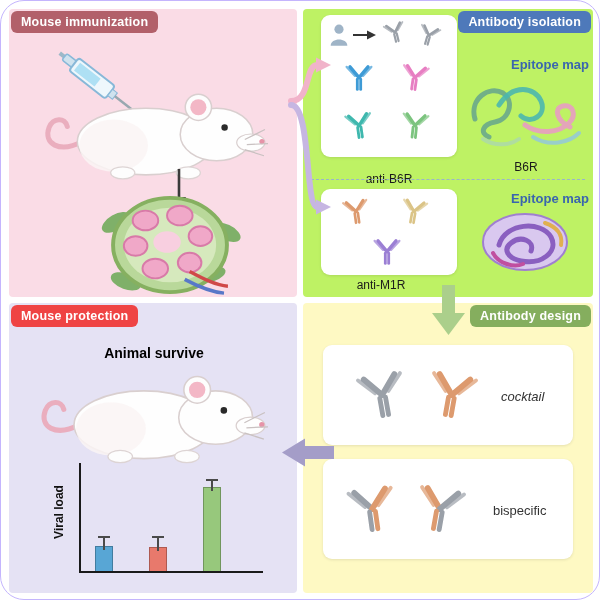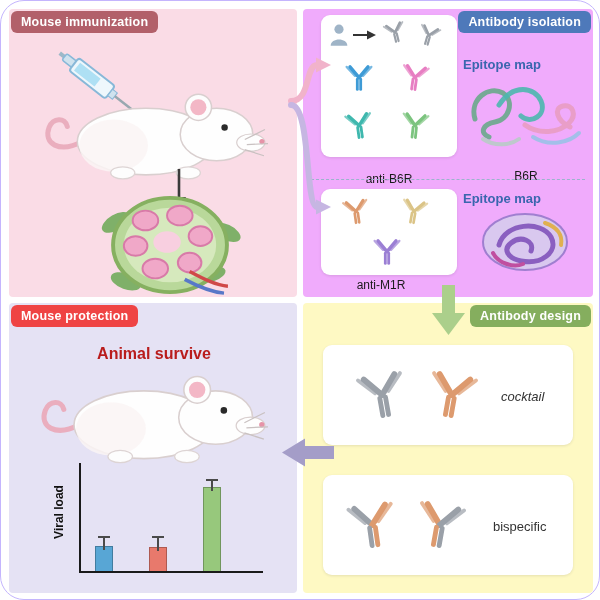--- a/index.html
+++ b/index.html
@@ -6,25 +6,25 @@
   html,body { width:600px; height:600px; background:#fff; font-family:"Liberation Sans",sans-serif; }
   .canvas { position:relative; width:600px; height:600px; background:#fff; border:1px solid #c4b5fd; border-radius:24px; overflow:hidden; }
   .quad { position:absolute; border-radius:4px; }
   .q-pink  { left:8px;   top:8px;   width:288px; height:288px; }
   .q-blue  { left:302px; top:8px;   width:290px; height:288px; }
   .q-lav   { left:8px;   top:302px; width:288px; height:290px; }
   .q-green { left:302px; top:302px; width:290px; height:290px; }
   .badge { position:absolute; padding:4px 10px; border-radius:6px; color:#fff; font-weight:bold; font-size:12.5px; z-index:6; letter-spacing:.2px; }
   .white-panel { position:absolute; background:#fff; border-radius:9px; box-shadow:0 1px 3px rgba(0,0,0,.10); }
   .cap { position:absolute; font-size:12px; color:#1b1b1b; text-align:center; }
-  .epitope { position:absolute; font-weight:bold; font-size:13px; text-align:left; }
+  .epitope { position:absolute; font-weight:bold; font-size:13px; text-align:right; }
   .abwrap { position:absolute; }
   .overlay { position:absolute; left:0; top:0; z-index:5; pointer-events:none; }
   .panel-label { position:absolute; font-size:13px; color:#333; }
-  .survive { position:absolute; font-weight:bold; font-size:16px; color:#b91c1c; text-align:center; }
+  .survive { position:absolute; font-weight:bold; font-size:14px; color:#000000; text-align:center; }
   .chart { position:absolute; left:30px; top:160px; width:228px; height:110px; }
   .ylabel { position:absolute; left:-22px; top:42px; width:84px; text-align:center; font-weight:bold; font-size:12px; color:#111; transform:rotate(-90deg); }
   .plot { position:absolute; left:40px; top:0; right:4px; bottom:0; border-left:2px solid #1a1a1a; border-bottom:2px solid #1a1a1a; display:flex; align-items:flex-end; gap:36px; padding-left:14px; }
   .bar-group { display:flex; flex-direction:column; align-items:center; }
   .errbar { width:12px; position:relative; }
   .errbar::before { content:''; position:absolute; left:50%; top:0; bottom:-4px; width:2px; margin-left:-1px; background:#4a4a4a; }
   .errbar::after  { content:''; position:absolute; left:0; right:0; top:0; height:2px; background:#4a4a4a; }
   .bar { width:18px; border:1px solid rgba(0,0,0,.25); border-bottom:none; }
 </style>
 </head>
@@ -110,21 +110,21 @@
       <ellipse cx="106" cy="46" rx="12" ry="10" fill="#f0a8c8" stroke="#d87aa8" stroke-width="2"></ellipse>
       <ellipse cx="40" cy="56" rx="12" ry="10" fill="#f0a8c8" stroke="#d87aa8" stroke-width="2"></ellipse>
       <ellipse cx="60" cy="79" rx="13" ry="10" fill="#f0a8c8" stroke="#d87aa8" stroke-width="2"></ellipse>
       <ellipse cx="95" cy="73" rx="12" ry="10" fill="#f0a8c8" stroke="#d87aa8" stroke-width="2"></ellipse>
       <ellipse cx="72" cy="52" rx="14" ry="11" fill="#f8cfe0"></ellipse>
       <path d="M95 82 C110 90 122 96 134 97" stroke="#d04848" stroke-width="3.5" fill="none"></path>
       <path d="M90 90 C105 98 118 103 130 104" stroke="#5878c8" stroke-width="3.5" fill="none"></path>
     </svg>
   </div>
 
-  <div class="quad q-blue" style="background: #f0abfc; text-decoration: underline;">
+  <div class="quad q-blue" style="background: #bef264; text-decoration: underline;">
     <div class="badge" style="right: 2px; top: 2px; background: rgb(78, 121, 186);">Antibody isolation</div>
 
     <div class="white-panel" style="left:18px;top:6px;width:136px;height:142px;">
       <svg class="abwrap" style="left:8px;top:8px;color:#9fb4c7;" width="20" height="24" viewBox="0 0 24 28">
           <use href="#person"></use>
         </svg>
       <svg style="position:absolute;left:32px;top:14px;" width="24" height="12" viewBox="0 0 24 12">
         <line x1="0" y1="6" x2="15" y2="6" stroke="#333" stroke-width="2"></line>
         <polygon points="14,1.5 23,6 14,10.5" fill="#333"></polygon>
       </svg>
@@ -151,21 +151,21 @@
     <div class="cap" style="left:18px;top:163px;width:136px;">anti-B6R</div>
 
     <div class="epitope" style="left: 160px; top: 48px; width: 126px; color: rgb(58, 102, 174);">Epitope map</div>
     <svg style="position:absolute;left:160px;top:64px;" width="126" height="82" viewBox="0 0 126 82">
       <path d="M12 46 C6 26 26 12 40 20 C52 28 46 47 32 49 C20 51 16 60 26 64" fill="none" stroke="#69a98b" stroke-width="5" opacity="0.9" stroke-linecap="round"></path>
       <path d="M36 32 C50 10 72 14 78 28 C84 42 68 52 58 43" fill="none" stroke="#4bb7ae" stroke-width="5" opacity="0.9" stroke-linecap="round"></path>
       <path d="M62 52 C76 62 96 60 106 50 C114 42 110 31 100 33 C90 35 94 48 107 54" fill="none" stroke="#e89cc2" stroke-width="5" opacity="0.9" stroke-linecap="round"></path>
       <path d="M70 64 C86 74 106 70 116 60" fill="none" stroke="#90c4e4" stroke-width="4" opacity="0.8" stroke-linecap="round"></path>
       <path d="M20 66 C32 74 48 72 56 66" fill="none" stroke="#a8d4b8" stroke-width="4" opacity="0.7" stroke-linecap="round"></path>
     </svg>
-    <div class="cap" style="left:160px;top:160px;width:126px;">B6R</div>
+    <div class="cap" style="left:160px;top:151px;width:126px;">B6R</div>
 
     <div style="position:absolute;left:8px;right:8px;top:170px;border-top:1.5px dashed #9ab4cc;"></div>
 
     <div class="white-panel" style="left:18px;top:180px;width:136px;height:86px;">
       <svg class="abwrap" style="left: 18px; top: 5px; transform: rotate(-8deg); color: rgb(221, 154, 110);" width="34" height="34" viewBox="0 0 64 64">
           <use href="#ab"></use>
         </svg>
       <svg class="abwrap" style="left: 76px; top: 5px; transform: rotate(10deg); color: rgb(219, 196, 135);" width="34" height="34" viewBox="0 0 64 64">
           <use href="#ab"></use>
         </svg>
@@ -190,21 +190,21 @@
     <div class="white-panel" style="left:20px;top:42px;width:250px;height:100px;font-style:italic;">
       <svg class="abwrap" style="left: 28px; top: 18px; transform: rotate(-10deg); color: rgb(154, 160, 168);" width="62" height="62" viewBox="0 0 64 64">
           <use href="#ab"></use>
         </svg>
       <svg class="abwrap" style="left: 98px; top: 18px; transform: rotate(10deg); color: rgb(221, 154, 110);" width="62" height="62" viewBox="0 0 64 64">
           <use href="#ab"></use>
         </svg>
       <div class="panel-label" style="left:178px;top:44px;">cocktail</div>
     </div>
 
-    <div class="white-panel" style="left:20px;top:172px;width:250px;height:100px;">
+    <div class="white-panel" style="left:20px;top:156px;width:250px;height:100px;">
       <svg class="abwrap" style="left: 18px; top: 18px; transform: rotate(-8deg); --c1: #9aa0a8; --c2: #dd9a6e;" width="62" height="62" viewBox="0 0 64 64">
           <use href="#ab2"></use>
         </svg>
       <svg class="abwrap" style="left: 86px; top: 18px; transform: rotate(10deg); --c1: #dd9a6e; --c2: #9aa0a8;" width="62" height="62" viewBox="0 0 64 64">
           <use href="#ab2"></use>
         </svg>
       <div class="panel-label" style="left:170px;top:44px;">bispecific</div>
     </div>
   </div>
 

